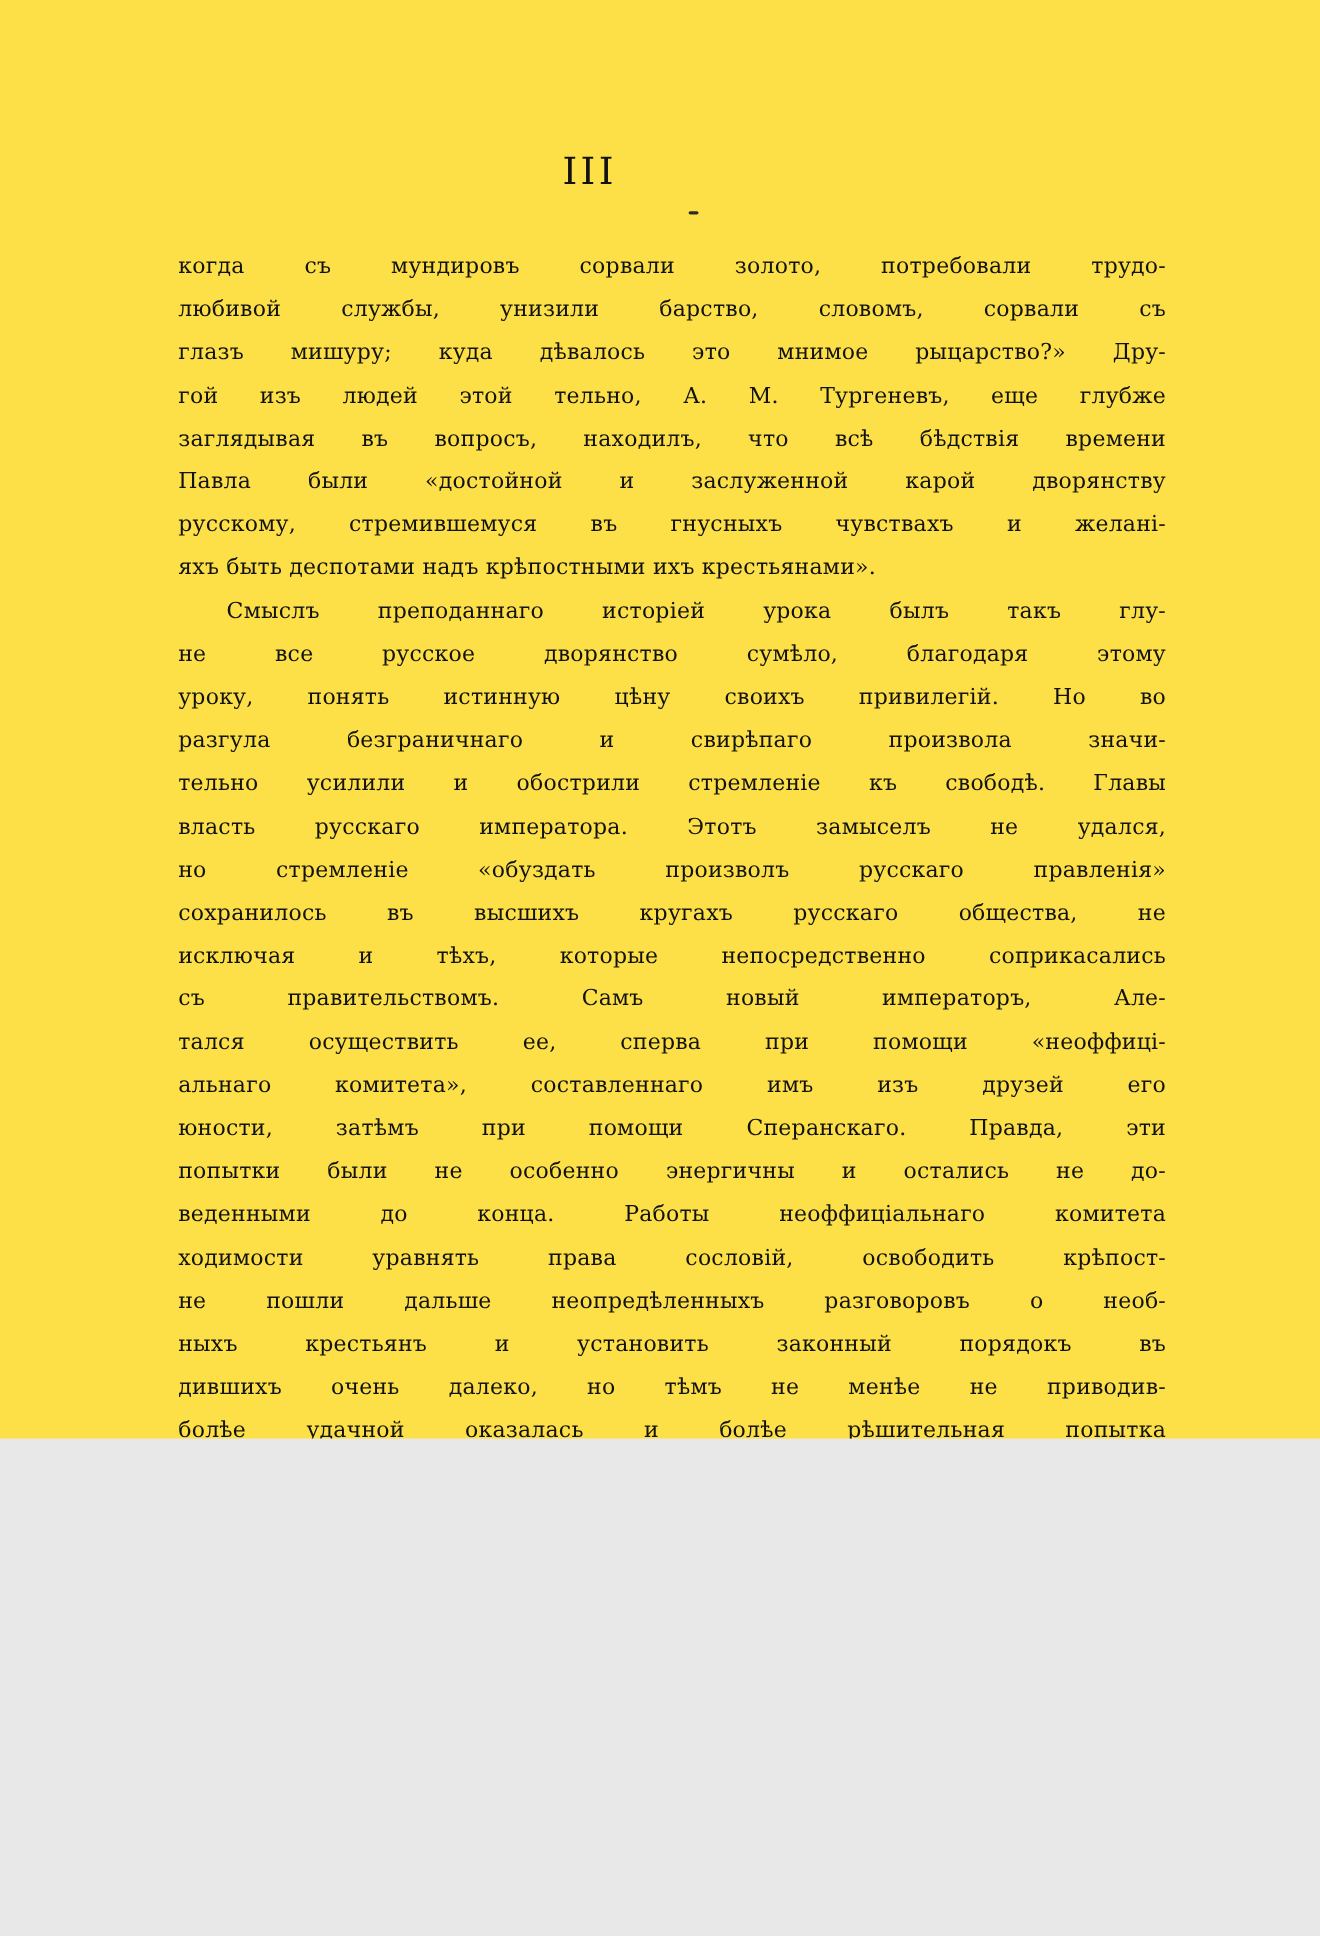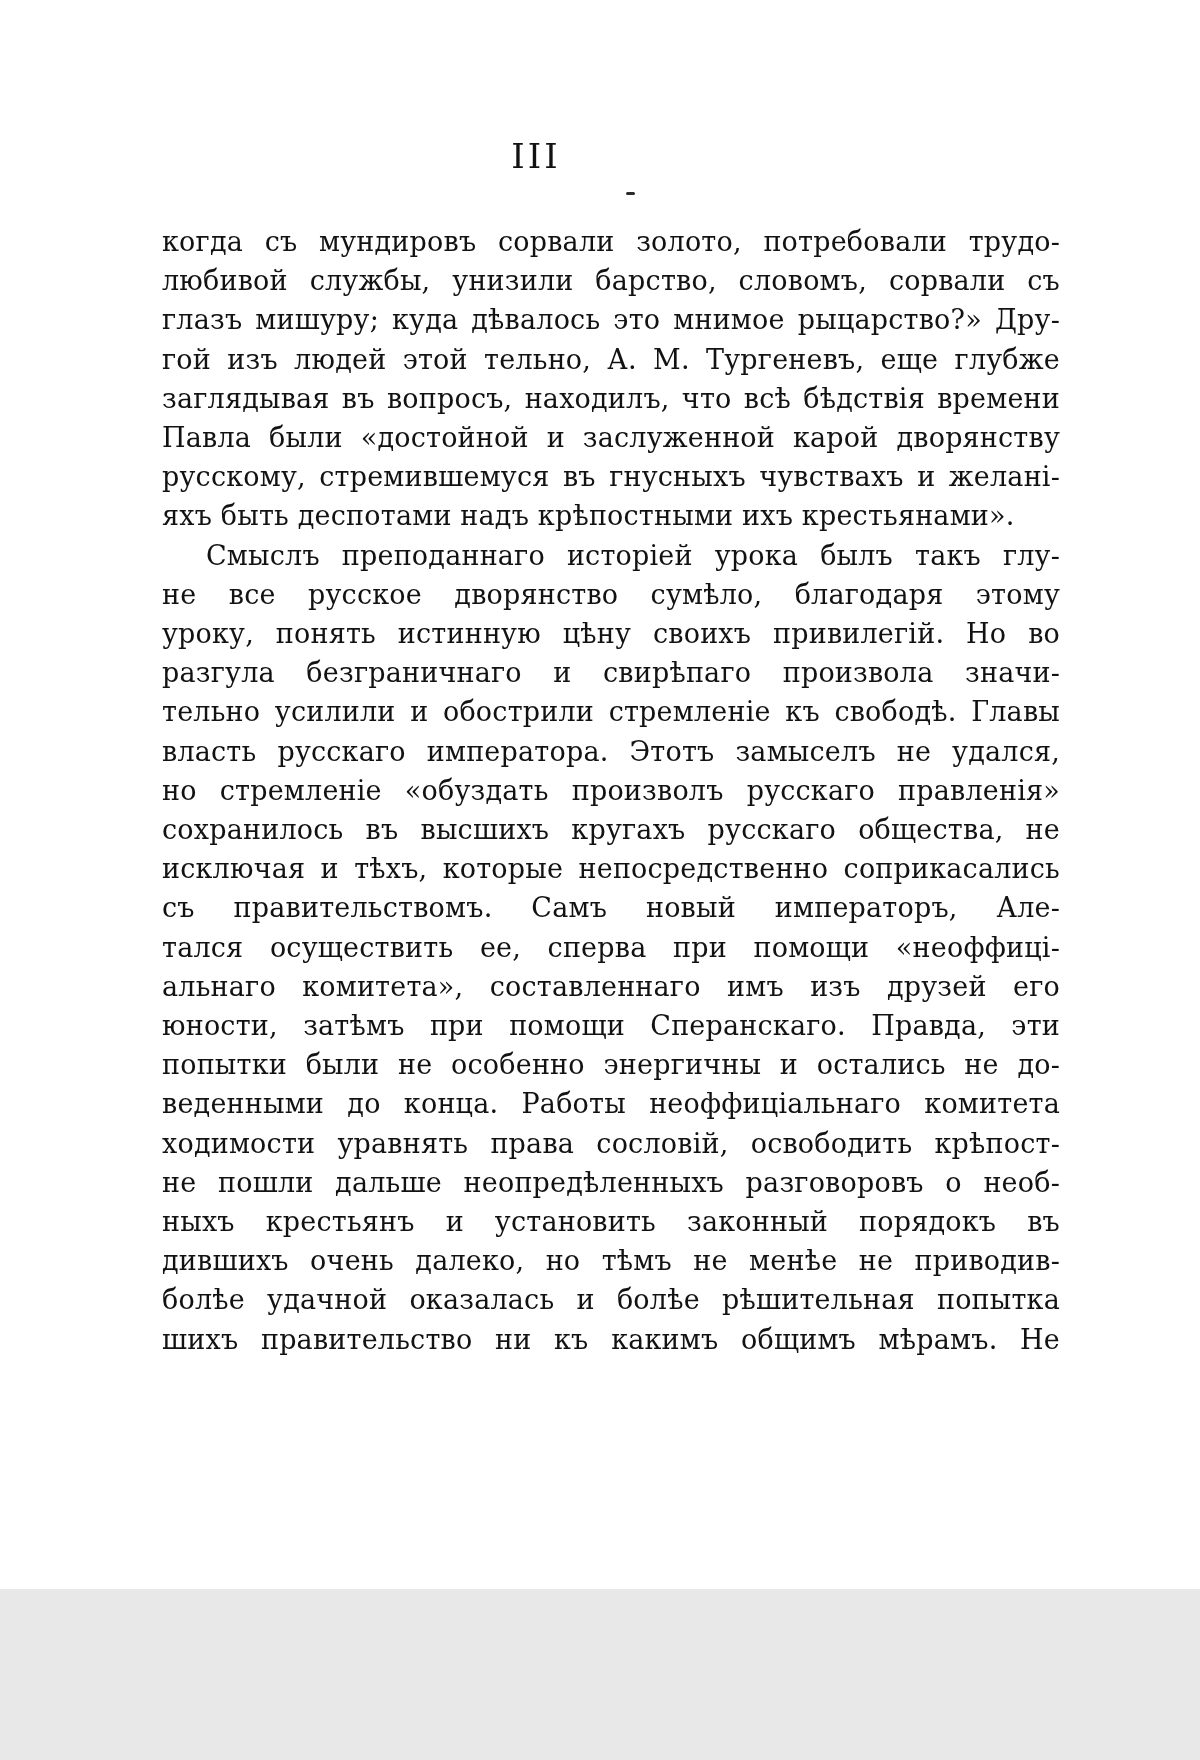--- a/index.html
+++ b/index.html
@@ -1,41 +1,41 @@
 <!DOCTYPE html>
 <html><head>
 <meta charset="utf-8">
 <style>
   html, body { margin: 0; padding: 0; background: #e8e8e8; }
   .page {
     position: relative;
     width: 1200px;
-    height: 1589px;
-    background: #ffffff;
+    height: 1308px;
+    background: #fde047;
     font-family: "DejaVu Serif", "Liberation Serif", serif;
     color: #121212;
     overflow: hidden;
     margin: 0 auto;
   }
   .page-number {
     position: absolute;
     top: 136px;
     left: 150px;
     width: 772px;
     text-align: center;
     font-size: 34px;
     letter-spacing: 3px;
     font-weight: normal;
   }
   .text-block {
     position: absolute;
     left: 162px;
     top: 222px;
     width: 898px;
-    font-size: 27px;
+    font-size: 20px;
     line-height: 39.2px;
     letter-spacing: 0.2px;
   }
   .line {
     text-align: justify;
     text-align-last: justify;
     min-height: 39.2px;
   }
   .line.flush-left { text-align-last: left; }
   .line.indent { text-indent: 44px; }

